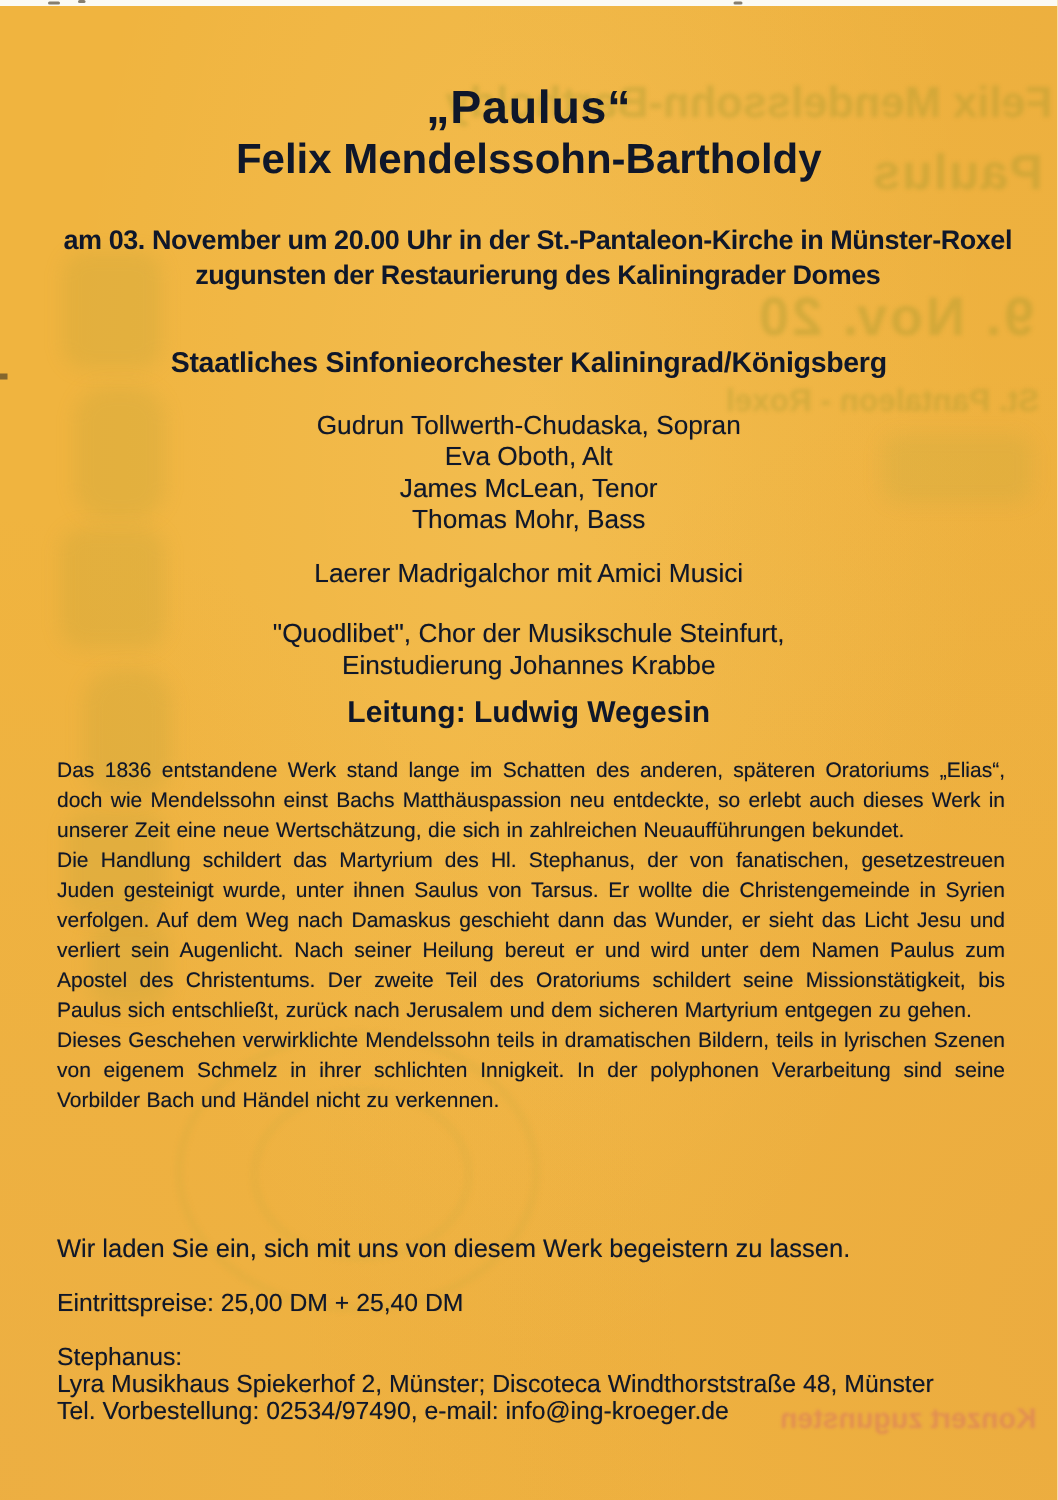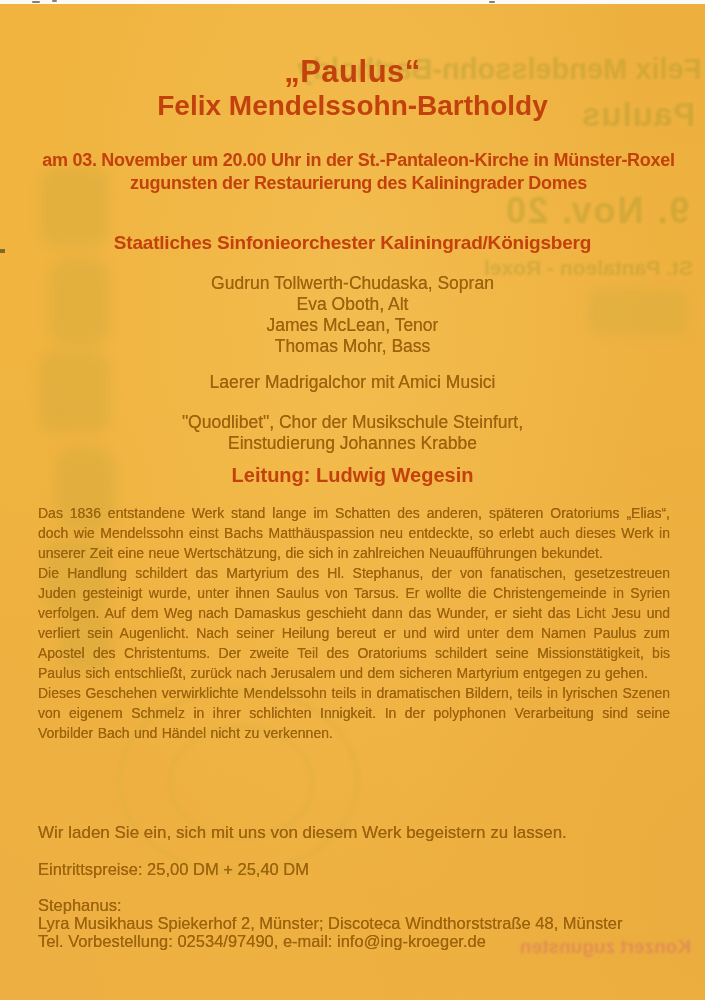--- a/index.html
+++ b/index.html
@@ -16,22 +16,22 @@
       radial-gradient(ellipse at -3% 102%, rgba(205,125,95,0.10), rgba(205,125,95,0) 48%),
       radial-gradient(ellipse at 98% 2%, rgba(210,140,60,0.10), rgba(210,140,60,0) 40%),
       #f0b43f;
   }
   
   .scan-strip{position:absolute;top:0;left:0;right:0;height:4px;background:#fbfaf4;}
   .speck{position:absolute;background:rgba(70,60,40,0.65);border-radius:1px;}
   .edge-mark{position:absolute;left:0;top:249px;width:5px;height:4px;background:rgba(85,70,40,0.7);}
 
   
-  .ink{color:#a16207;text-shadow:0 0 0.5px rgba(60,50,30,0.55);}
-  .bold{font-weight:700;color:#c2410c;}
+  .ink{color:#0f172a;text-shadow:0 0 0.5px rgba(60,50,30,0.55);}
+  .bold{font-weight:700;color:#0f172a;}
   .center{position:absolute;left:0;right:0;text-align:center;}
   .leftcol{position:absolute;left:38px;width:632px;}
 
   .title{top:54px;font-size:31px;line-height:36px;letter-spacing:0.5px;}
   .composer{top:94px;font-size:28px;line-height:24px;}
   .event{top:149px;font-size:18px;line-height:23px;letter-spacing:-0.3px;margin-left:12px;}
   .orchestra{top:231px;font-size:19px;line-height:24px;letter-spacing:-0.2px;}
   .soloists{top:273px;font-size:17.5px;line-height:21px;}
   .choir1{top:372px;font-size:17.5px;line-height:21px;}
   .choir2{top:412px;font-size:17.5px;line-height:21px;}

